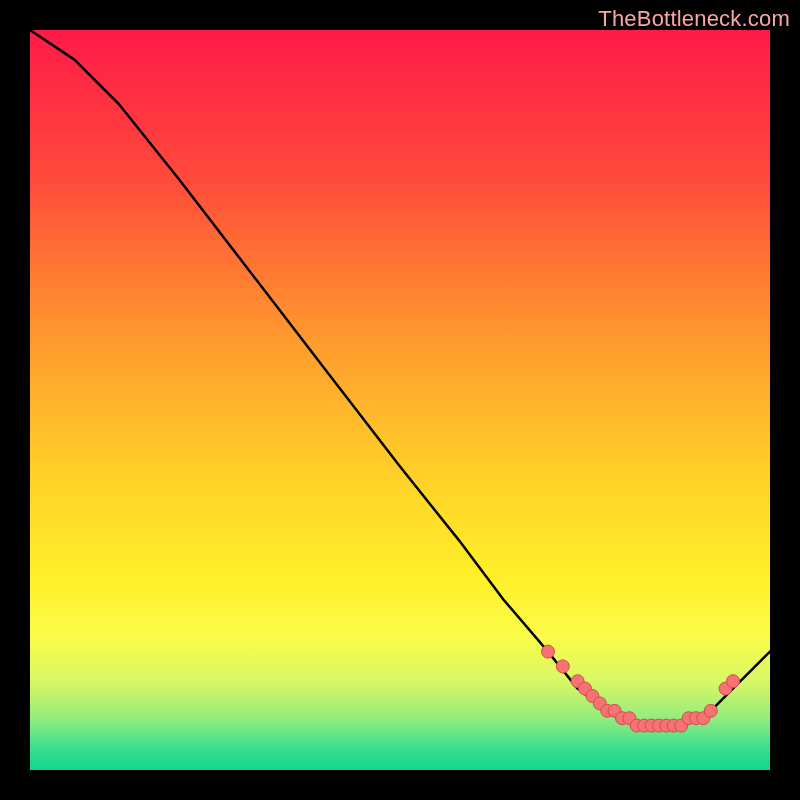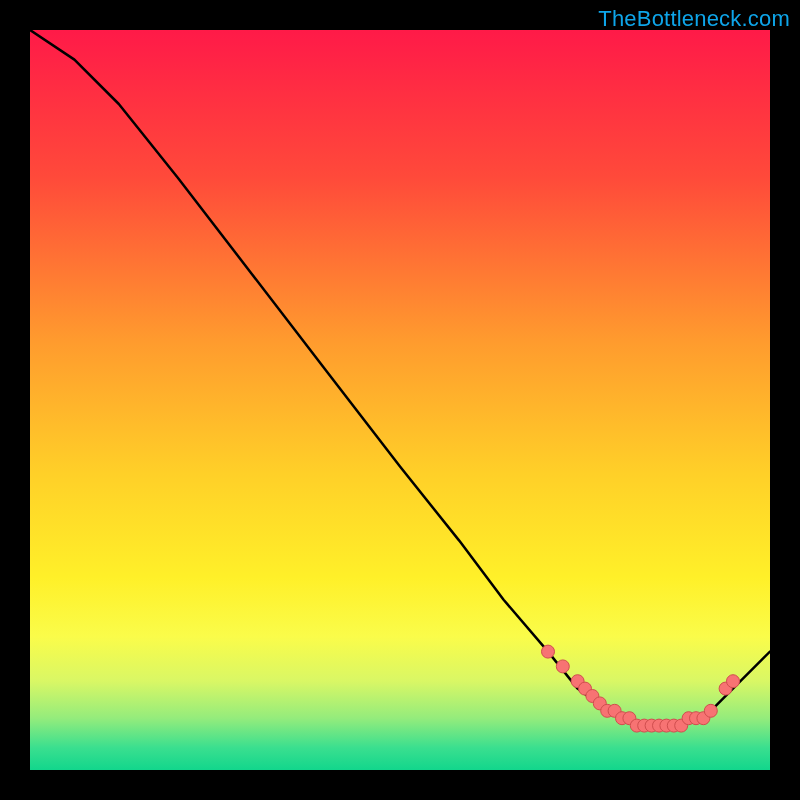--- a/index.html
+++ b/index.html
@@ -28,21 +28,21 @@
     width: 740px;
     height: 740px;
   }
   .watermark {
     position: absolute;
     top: 6px;
     right: 10px;
     font-family: Arial, Helvetica, sans-serif;
     font-size: 22px;
     font-weight: 400;
-    color: #0ea5e9;
+    color: #fca5a5;
     letter-spacing: 0.2px;
     user-select: none;
   }
 </style>
 </head>
 <body>
 
 <div class="stage">
 
   <div class="plot-box">

